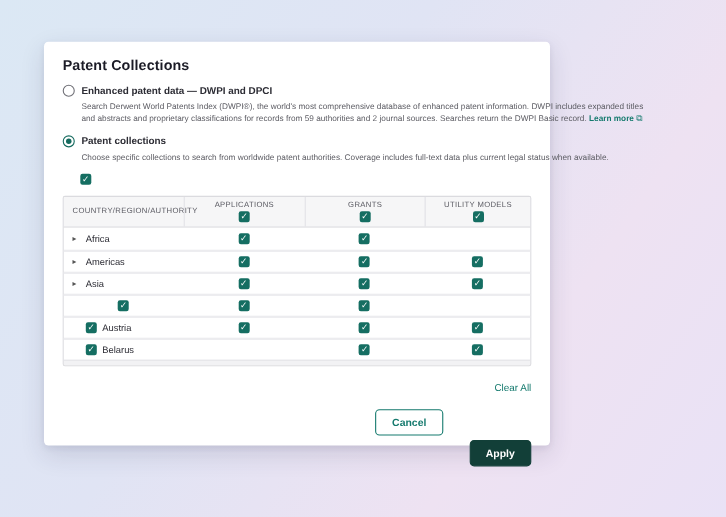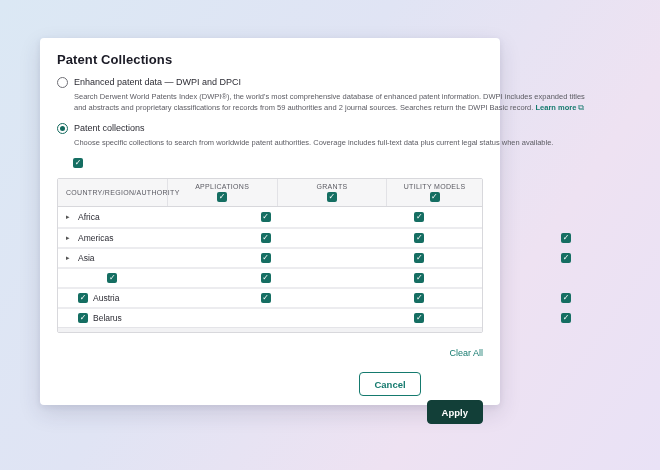--- a/index.html
+++ b/index.html
@@ -12,21 +12,21 @@
   .dialog {
     position:absolute; left:40px; top:38px; width:460px; height:367px;
     background:#ffffff; border-radius:4px;
     box-shadow:0 8px 22px rgba(40,40,80,.14), 0 2px 6px rgba(40,40,80,.08);
     padding:14px 17px 14px;
   }
   .title { font-size:13px; font-weight:bold; color:#1b1b26; letter-spacing:.1px; }
   .intro { margin-top:9px; font-size:9px; line-height:13px; color:#3f3f48; }
   .tlink { color:#157a6e; font-weight:bold; text-decoration:none; cursor:pointer; }
   .extlink { color:#157a6e; font-size:8px; margin-left:2px; }
-  .opt { margin-top:10px; display:flex; align-items:flex-start; }
+  .opt { margin-top:10px; display:flex; align-items:flex-start;font-weight:bold; }
   .radio {
     width:11px; height:11px; border-radius:50%; border:1px solid #6f6f76;
     background:#fff; margin-right:6px; flex:0 0 auto; margin-top:0px; position:relative;
   }
   .radio.selected { border-color:#146a5e; }
   .radio.selected::after {
     content:""; position:absolute; left:2px; top:2px; width:5px; height:5px;
     border-radius:50%; background:#146a5e;
   }
   .opt-label { font-size:9px; color:#2c2c34; line-height:11px; }
@@ -46,34 +46,34 @@
     background:#f6f6f7; border-bottom:1px solid #d8d8dc; height:28px;
   }
   .th {
     display:flex; flex-direction:column; align-items:center; justify-content:center;
     gap:2px; font-size:7px; letter-spacing:.3px; color:#5a5a62;
     border-left:1px solid #e2e2e6;
   }
   .th:first-child { border-left:none; align-items:flex-start; justify-content:center; padding-left:8px; }
   .tbody .trow {
     display:grid; grid-template-columns:25.6% 26% 25.8% 22.6%;
-    height:20px; border-top:2px solid #ececef; background:#fff;gap:44px;
+    height:20px; border-top:2px solid #ececef; background:#fff;
   }
   .tbody .trow:first-child { border-top:none; }
   .tcell { display:flex; align-items:center; }
   .tcell.center { justify-content:center; }
   .name-cell { padding-left:8px; font-size:8.5px; color:#2c2c34; }
   .name-cell .expander {
     color:#555; font-size:7px; margin-right:6px; cursor:pointer; width:6px;
   }
   .name-cell .cb { margin:0 5px 0 12px; }
   .table-bottom { height:5px; background:#f2f2f4; border-top:1px solid #e4e4e8; }
   .clear-row { margin-top:9px; text-align:right; }
   .clear-link { font-size:9px; font-weight:normal; color:#157a6e; cursor:pointer; }
-  .btn-row { margin-top:12px; display:flex; justify-content:flex-end; gap:6px; }
+  .btn-row { margin-top:12px; display:flex; justify-content:flex-end; gap:24px; }
   .btn {
     height:24px; border-radius:4px; font-family:inherit; font-size:9.5px; font-weight:bold;
     display:inline-flex; align-items:center; justify-content:center; cursor:pointer;
     padding:0 14px;
   }
   .btn-cancel { background:#fff; border:1px solid #157a6e; color:#157a6e; }
   .btn-apply { background:#123f38; border:1px solid #123f38; color:#ffffff;margin-top:28px; }
 </style>
 </head>
 <body>

